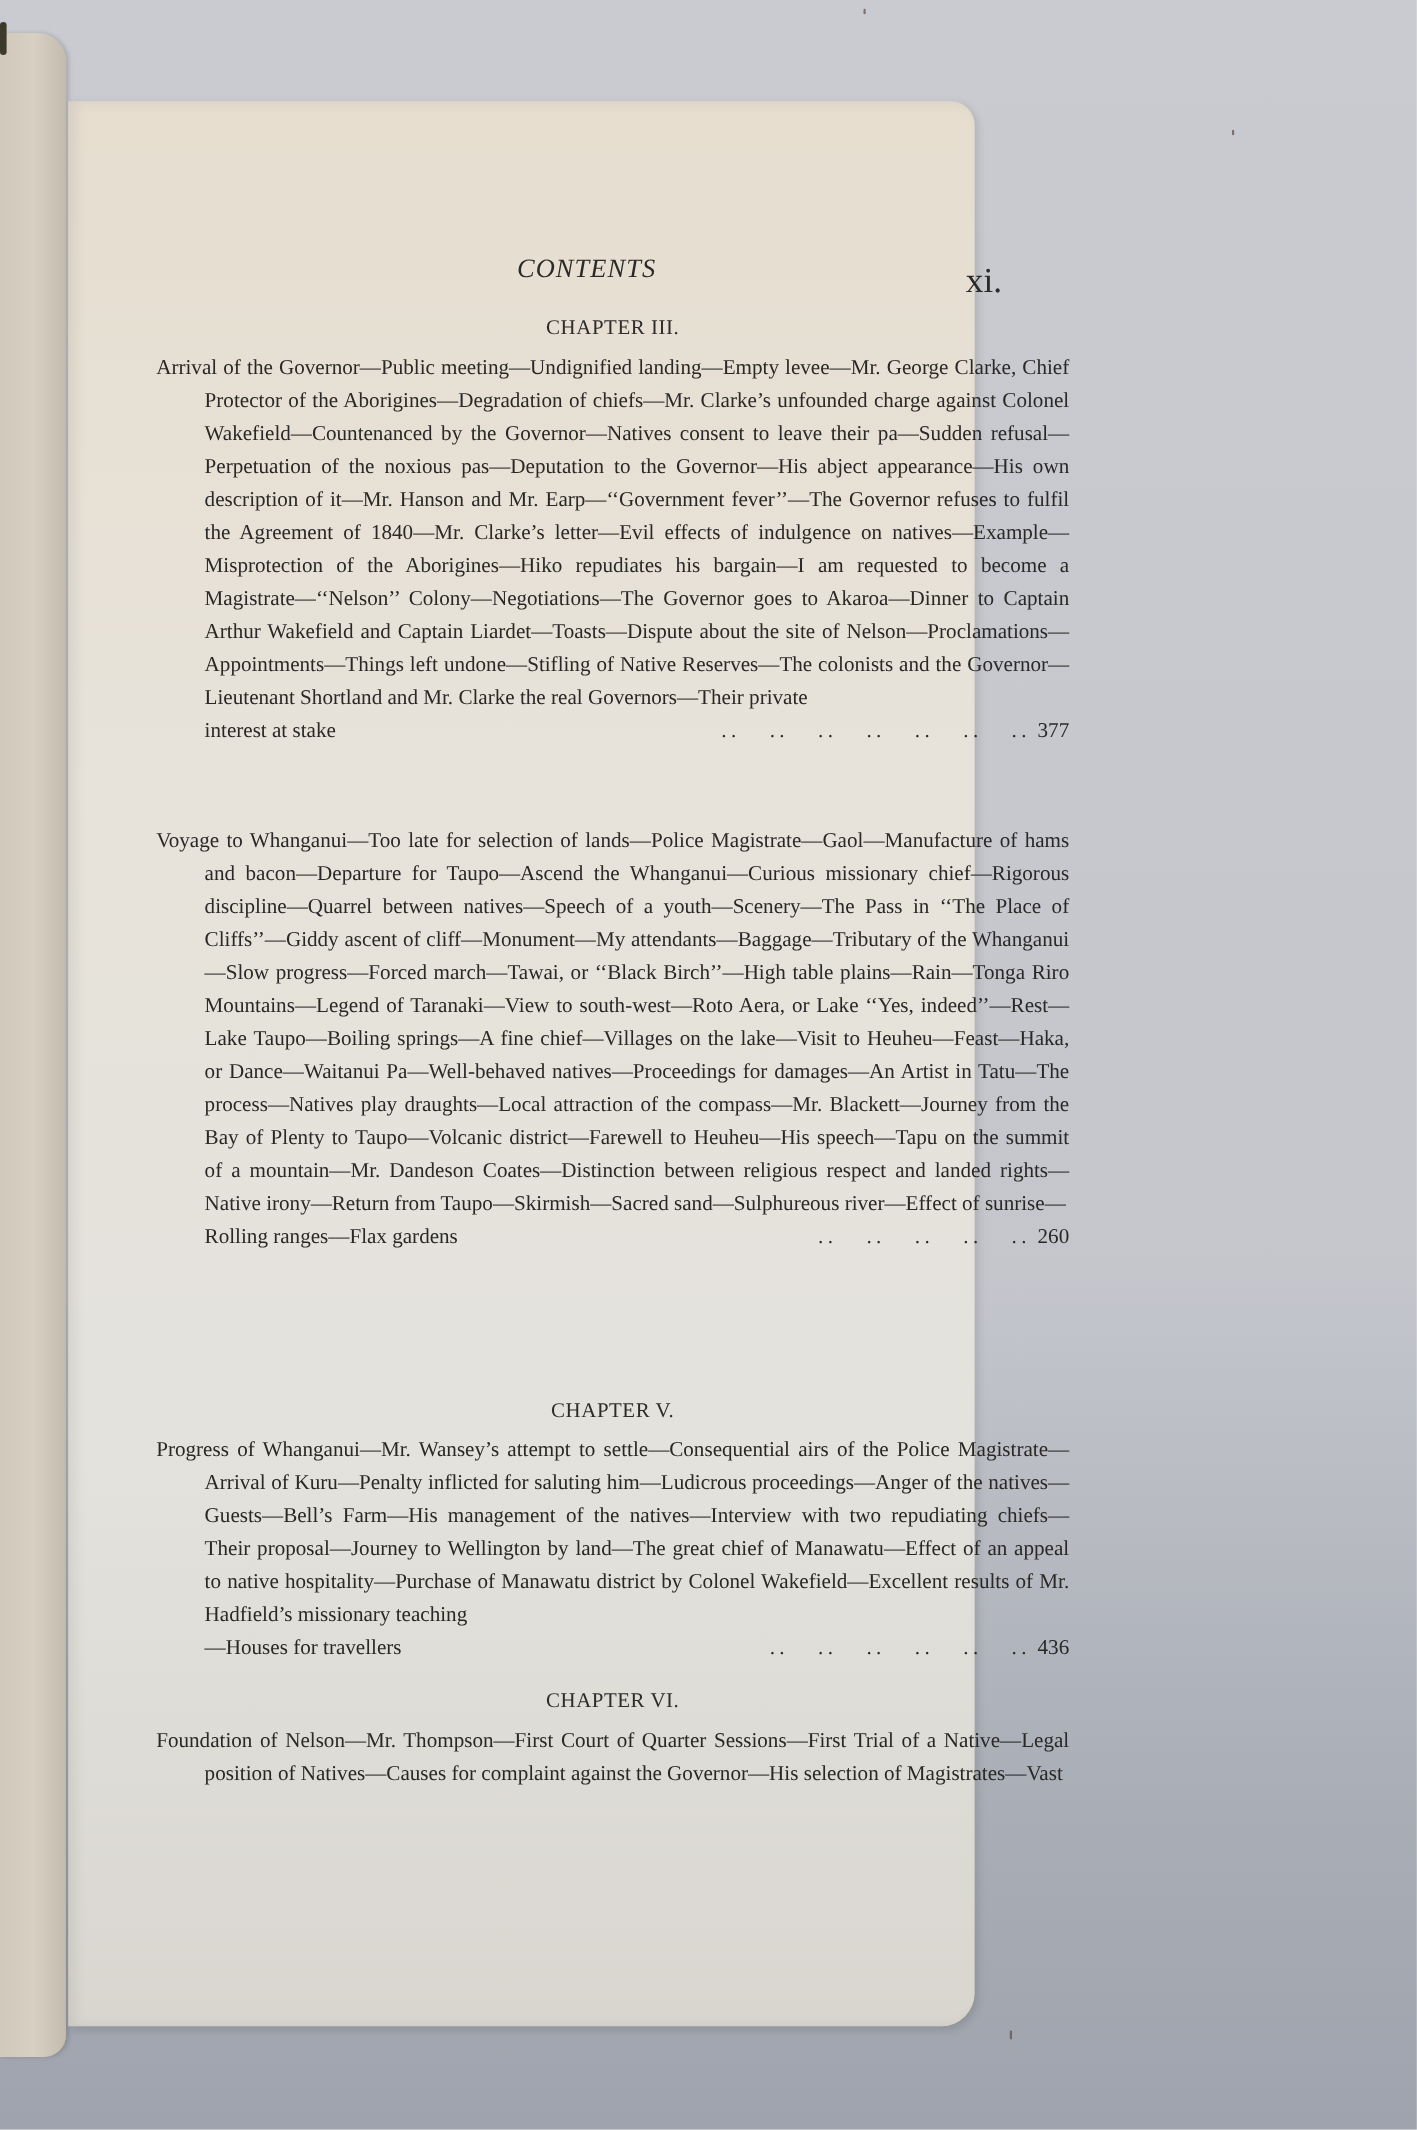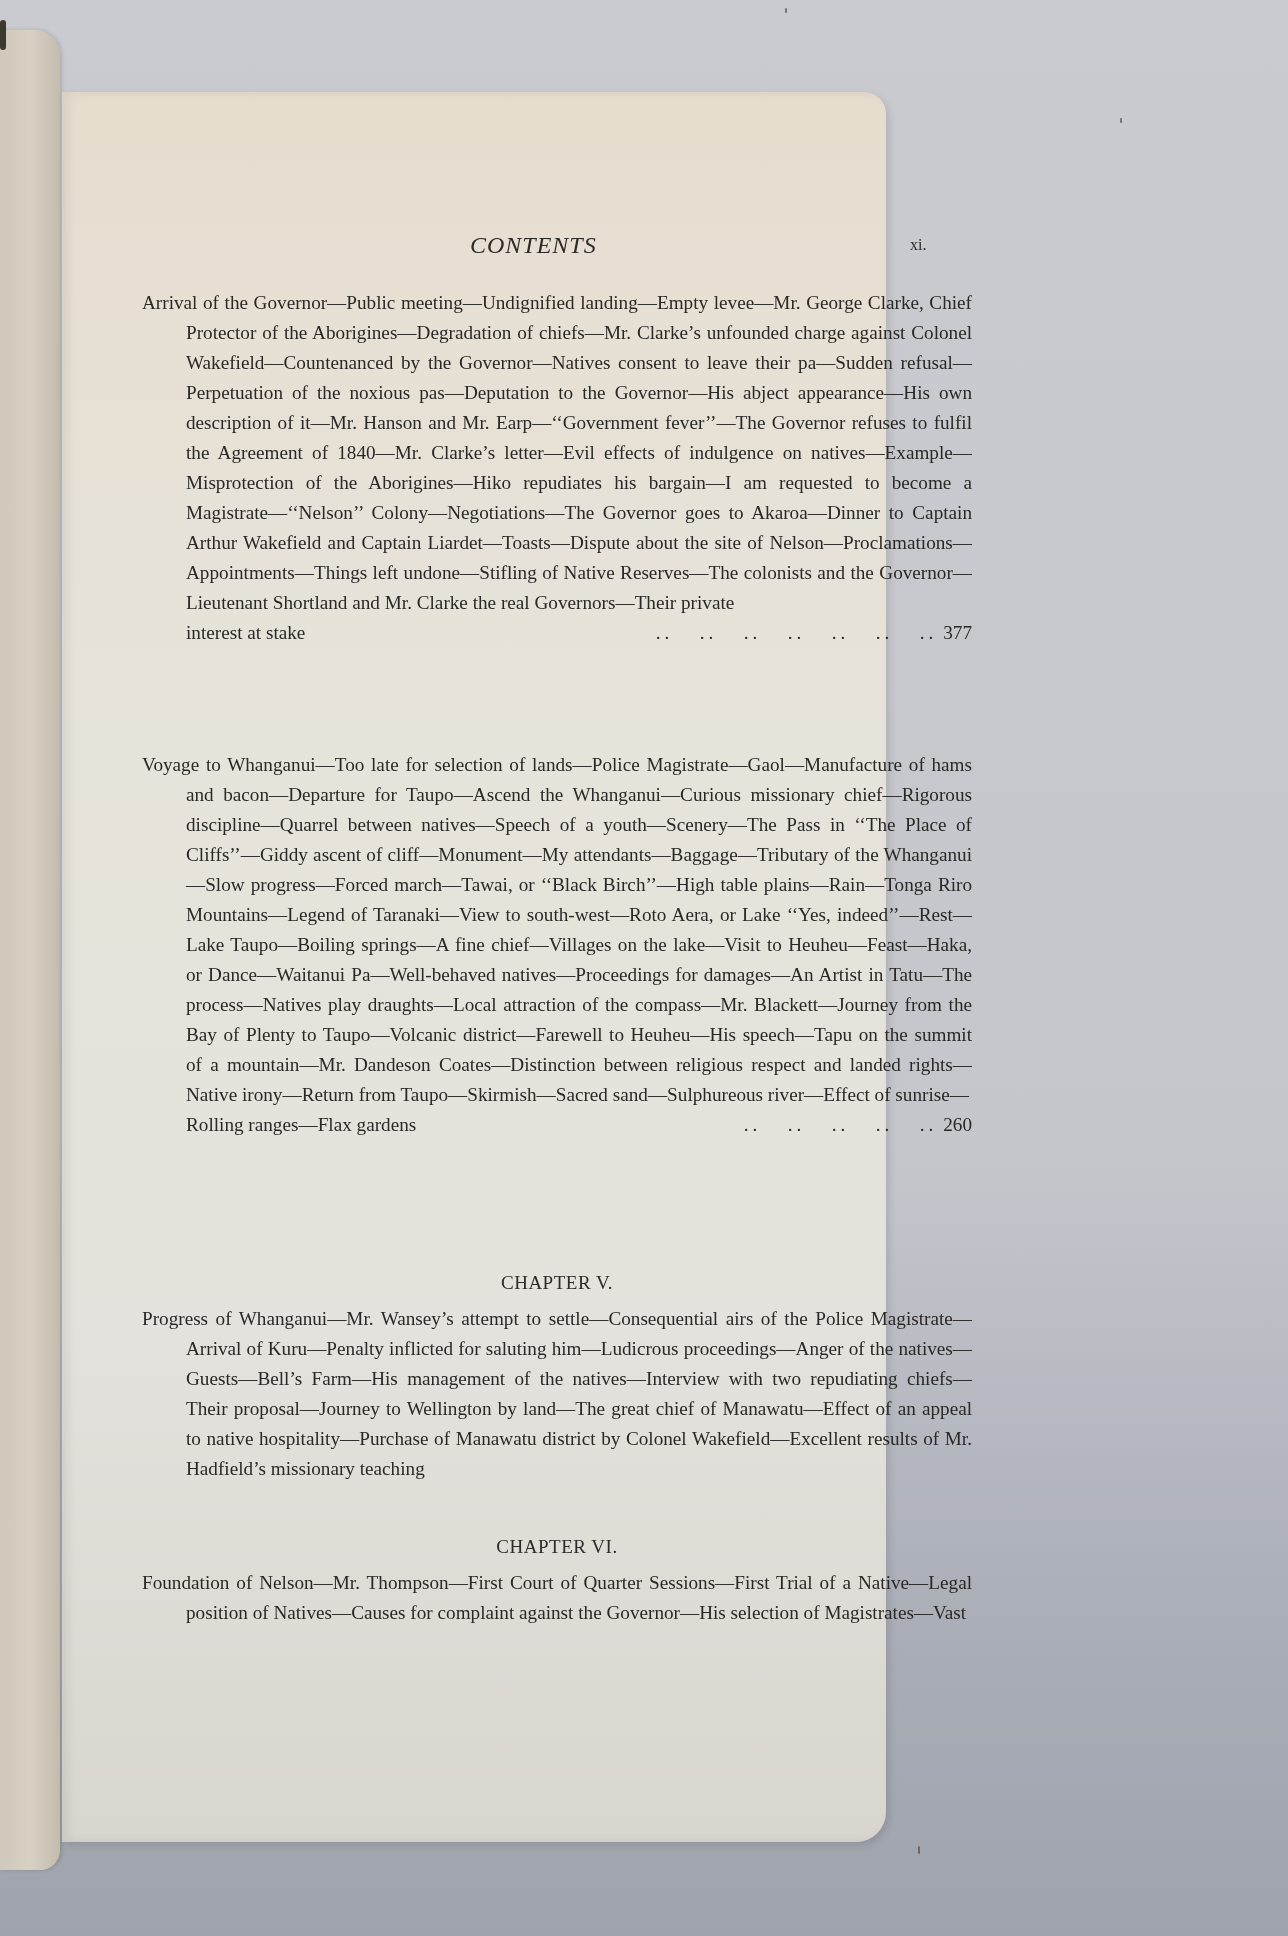--- a/index.html
+++ b/index.html
@@ -57,23 +57,23 @@
       position: absolute;
       left: 408px;
       top: 0;
       font-style: italic;
       font-size: 24px;
       letter-spacing: 1px;
       color: #2c2a28;
     }
     .page-number {
       position: absolute;
-      left: 848px;
+      left: 816px;
       top: 4px;
-      font-size: 16px;
+      font-size: 32px;
       color: #2c2a28;
     }
     .chapter {
       position: absolute;
       left: 80px;
       width: 830px;
     }
     .chapter-heading {
       text-align: center;
       font-size: 19px;
@@ -123,20 +123,21 @@
 <div class="spine-edge"></div>
 
 <div class="page">
 
   <div class="running-head">
     <span class="running-title">CONTENTS</span>
     <span class="page-number">xi.</span>
   </div>
 
   <div class="chapter" style="top: 196px;">
+    <div class="chapter-heading">CHAPTER III.</div>
     <div class="chapter-entry">
       <span>Arrival of the Governor—Public meeting—Undignified landing—Empty levee—Mr. George Clarke, Chief Protector of the Aborigines—Degradation of chiefs—Mr. Clarke’s unfounded charge against Colonel Wakefield—Countenanced by the Governor—Natives consent to leave their pa—Sudden refusal—Perpetuation of the noxious pas—Deputation to the Governor—His abject appearance—His own description of it—Mr. Hanson and Mr. Earp—‘‘Government fever’’—The Governor refuses to fulfil the Agreement of 1840—Mr. Clarke’s letter—Evil effects of indulgence on natives—Example—Misprotection of the Aborigines—Hiko repudiates his bargain—I am requested to become a Magistrate—‘‘Nelson’’ Colony—Negotiations—The Governor goes to Akaroa—Dinner to Captain Arthur Wakefield and Captain Liardet—Toasts—Dispute about the site of Nelson—Proclamations—Appointments—Things left undone—Stifling of Native Reserves—The colonists and the Governor—Lieutenant Shortland and Mr. Clarke the real Governors—Their private</span>
       <div class="last-line">
         <span>interest at stake</span>
         <span class="leaders">..   ..   ..   ..   ..   ..   ..</span>
         <span>377</span>
       </div>
     </div>
   </div>
 
@@ -148,20 +149,25 @@
         <span class="leaders">..   ..   ..   ..   ..</span>
         <span>260</span>
       </div>
     </div>
   </div>
 
   <div class="chapter" style="top: 1180px;">
     <div class="chapter-heading">CHAPTER V.</div>
     <div class="chapter-entry">
       <span>Progress of Whanganui—Mr. Wansey’s attempt to settle—Consequential airs of the Police Magistrate—Arrival of Kuru—Penalty inflicted for saluting him—Ludicrous proceedings—Anger of the natives—Guests—Bell’s Farm—His management of the natives—Interview with two repudiating chiefs—Their proposal—Journey to Wellington by land—The great chief of Manawatu—Effect of an appeal to native hospitality—Purchase of Manawatu district by Colonel Wakefield—Excellent results of Mr. Hadfield’s missionary teaching</span>
+      <div class="last-line">
+        <span>—Houses for travellers</span>
+        <span class="leaders">..   ..   ..   ..   ..   ..</span>
+        <span>436</span>
+      </div>
     </div>
   </div>
 
   <div class="chapter" style="top: 1444px;">
     <div class="chapter-heading">CHAPTER VI.</div>
     <div class="chapter-entry">
       <span>Foundation of Nelson—Mr. Thompson—First Court of Quarter Sessions—First Trial of a Native—Legal position of Natives—Causes for complaint against the Governor—His selection of Magistrates—Vast</span>
     </div>
   </div>
 

